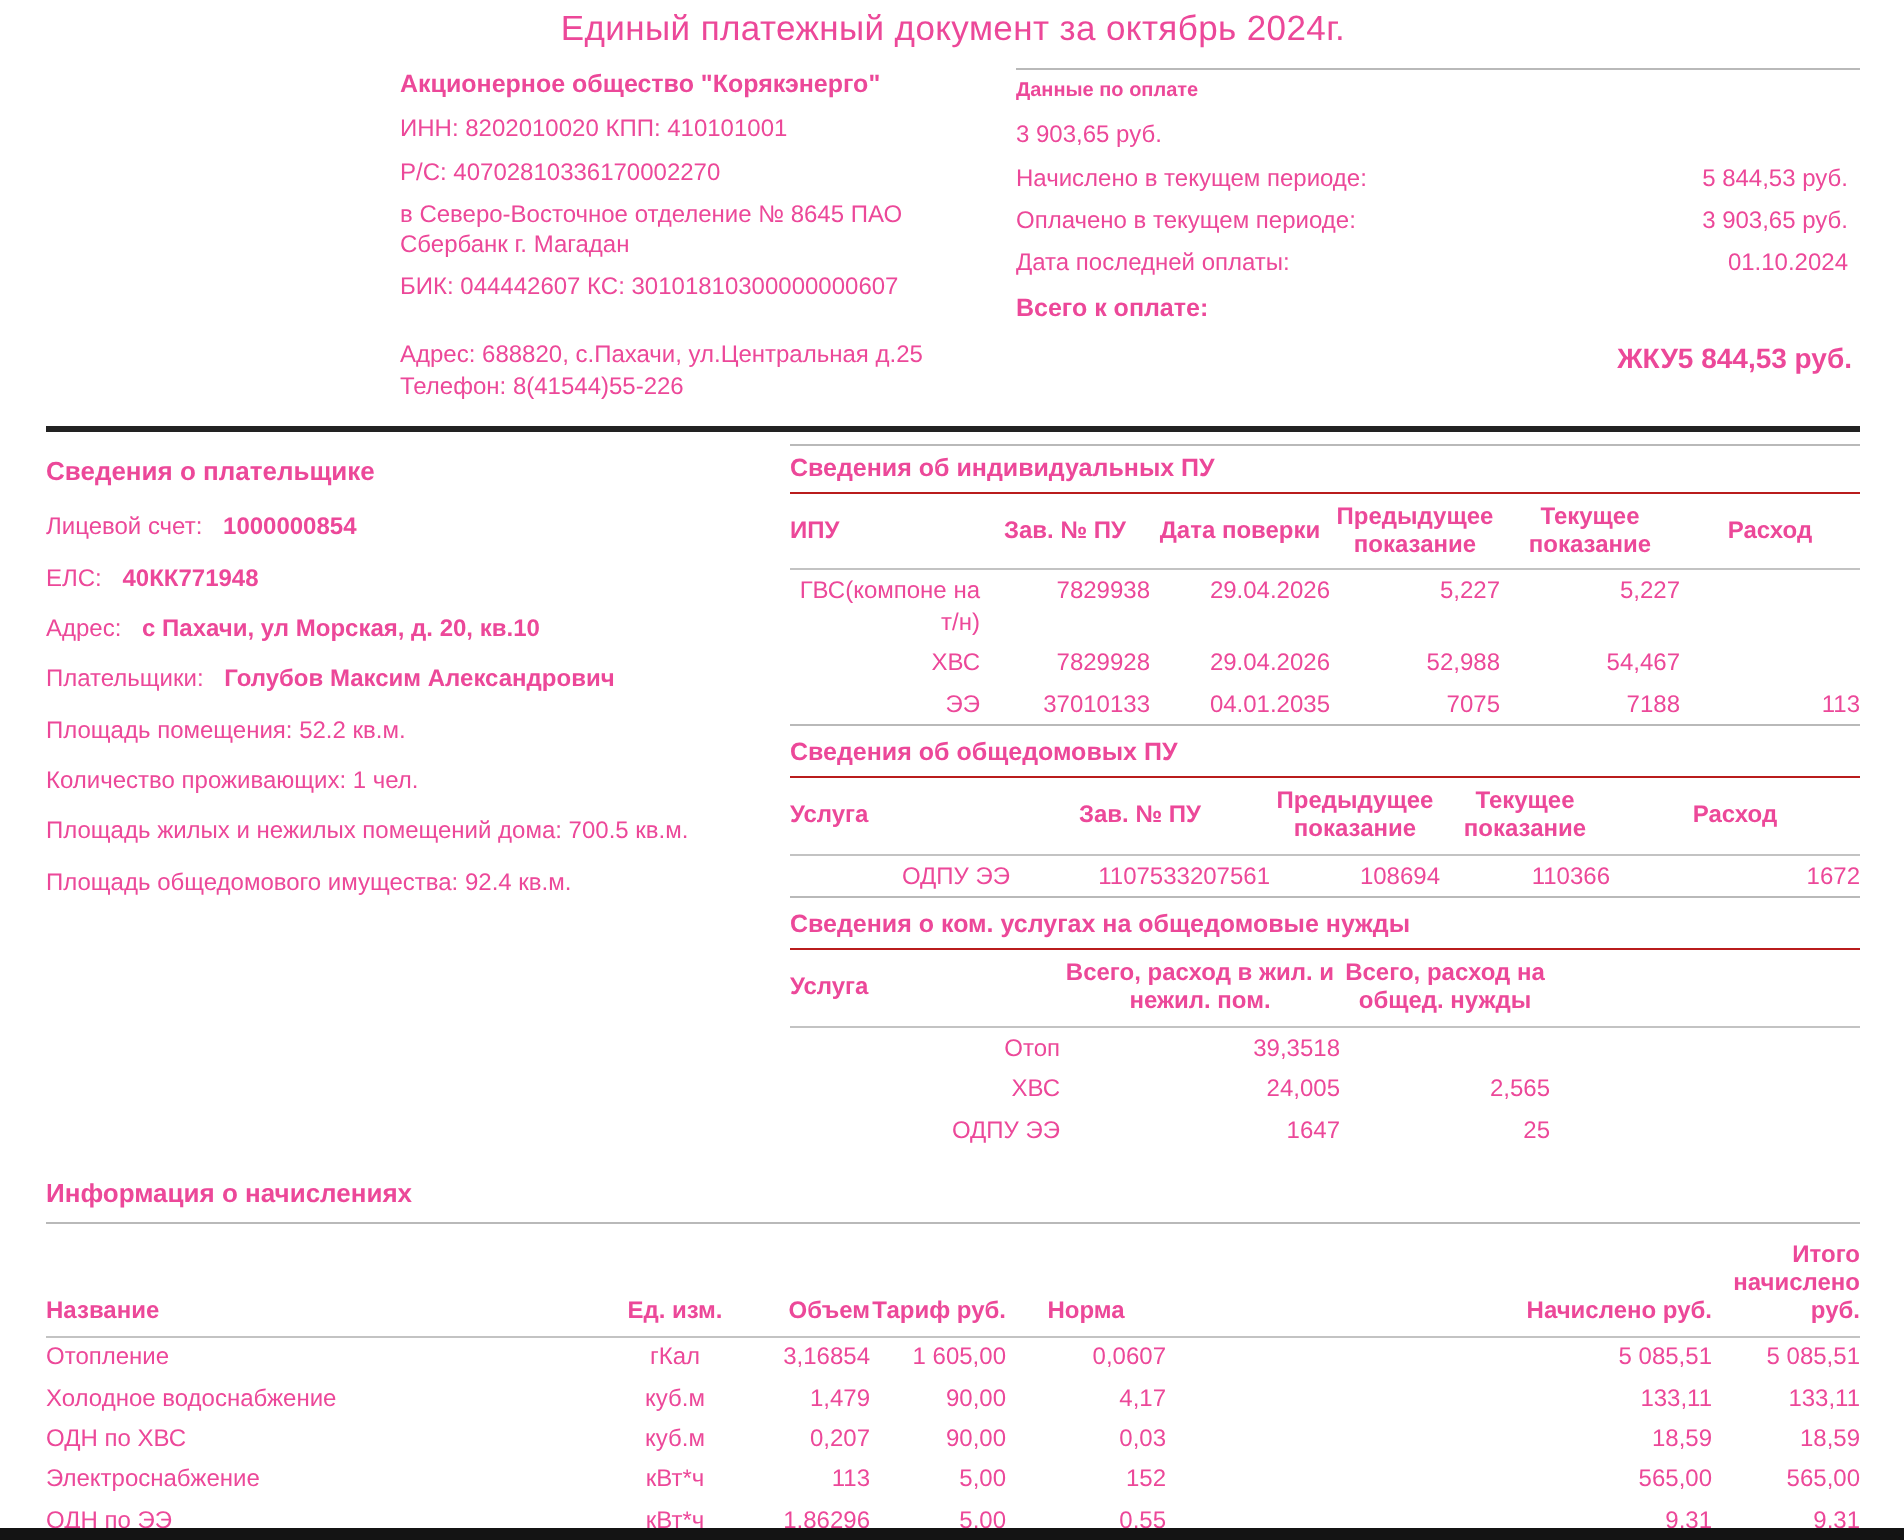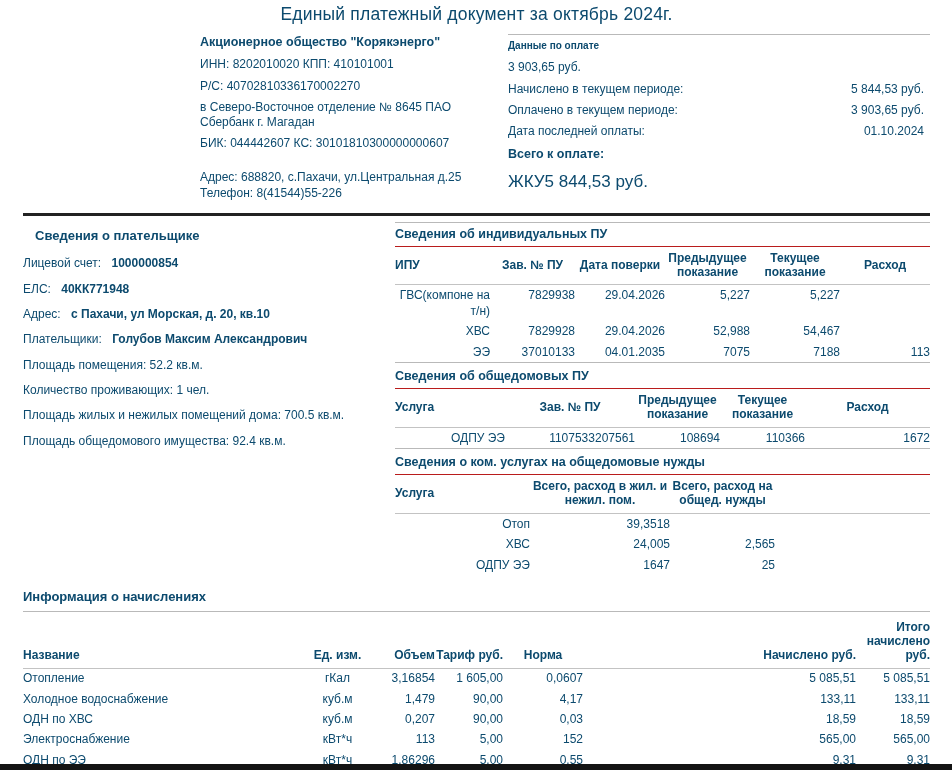--- a/index.html
+++ b/index.html
@@ -1,19 +1,19 @@
 <!DOCTYPE html>
 <html><head>
 <meta charset="utf-8">
 <style>
   * { box-sizing: border-box; }
   html,body { margin:0; padding:0; background:#ffffff; }
   .page {
     position:relative; width:952px; height:770px; overflow:hidden;
-    background:#ffffff; color:#0c4a6e;
+    background:#ffffff; color:#ec4899;
     font-family:"Liberation Sans","DejaVu Sans",sans-serif;
     font-size:12px; line-height:1.28;
   }
   .inner { padding:0 22px 0 23px; }
 
   .doc-title { text-align:center; font-size:17.5px; padding-top:3px; letter-spacing:.2px; }
 
   
   .top { display:flex; margin-top:9px; }
   .company { width:302px; margin-left:177px; }
@@ -21,29 +21,29 @@
   .c-line { margin-bottom:6px; }
   .c-bank { margin-bottom:6px; width:280px; line-height:1.25; }
   .c-gap  { height:13px; }
   .c-tight { line-height:1.3; }
 
   .payment { flex:1; margin-left:6px; border-top:1px solid #b9b9b9; padding-top:5px; }
   .p-head { font-weight:700; font-size:10px; margin-bottom:7px; }
   .p-row { display:flex; justify-content:space-between; margin-bottom:6px; }
   .p-row .val { padding-right:6px; }
   .p-total-head { font-weight:700; font-size:12.5px; margin:3px 0 9px; }
-  .p-total { display:flex; justify-content:flex-start; font-weight:400; font-size:17px; }
+  .p-total { display:flex; justify-content:flex-end; font-weight:700; font-size:14px; }
   .p-total .val { padding-right:4px; }
 
   .thick { border-top:3px solid #222222; margin-top:11px; }
 
   
   .mid { display:flex; }
   .payer { width:372px; padding-top:12px; }
-  .payer-head { font-weight:700; font-size:13px; margin:0 12px 12px; }
+  .payer-head { font-weight:700; font-size:13px; margin:0 0 12px; }
   .pr { margin-bottom:10px; }
   .pr .b { font-weight:700; }
   .pr .sp { margin-left:7px; }
 
   .rtables { flex:1; padding-top:6px; }
   .rt-head { font-weight:700; font-size:12.5px; padding:3px 0 4px; border-bottom:1px solid #b91c1c; }
   .rt-head.first { border-top:1px solid #b9b9b9; }
   table.rt { width:100%; border-collapse:collapse; font-size:12px; border-bottom:1px solid #b9b9b9; margin-bottom:2px; }
   table.rt th { font-weight:700; padding:4px 0 5px; vertical-align:middle; border-bottom:1px solid #c3c3c3; line-height:1.2; }
   table.rt td { padding:3px 0 2px; vertical-align:top;text-align:right; }

